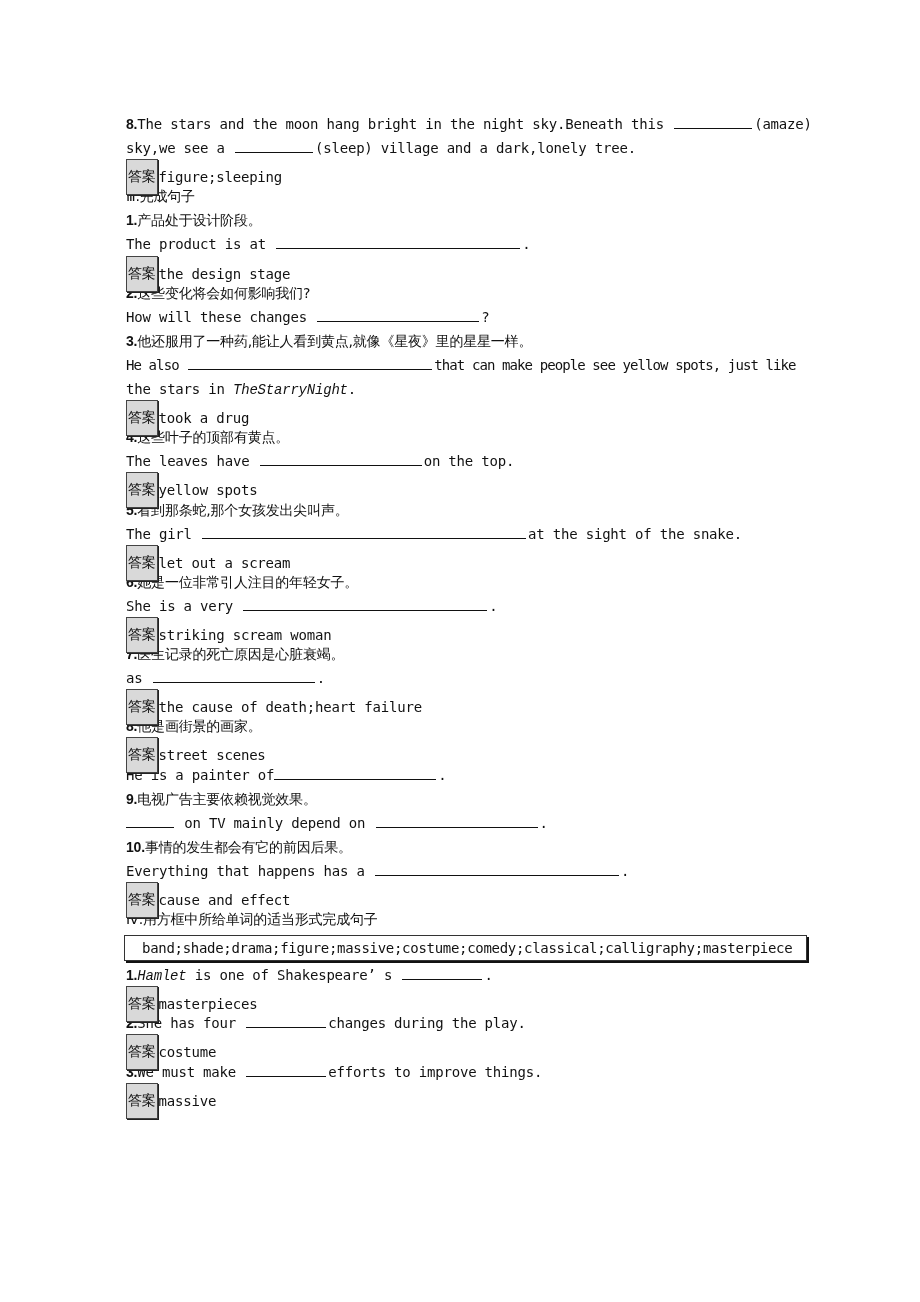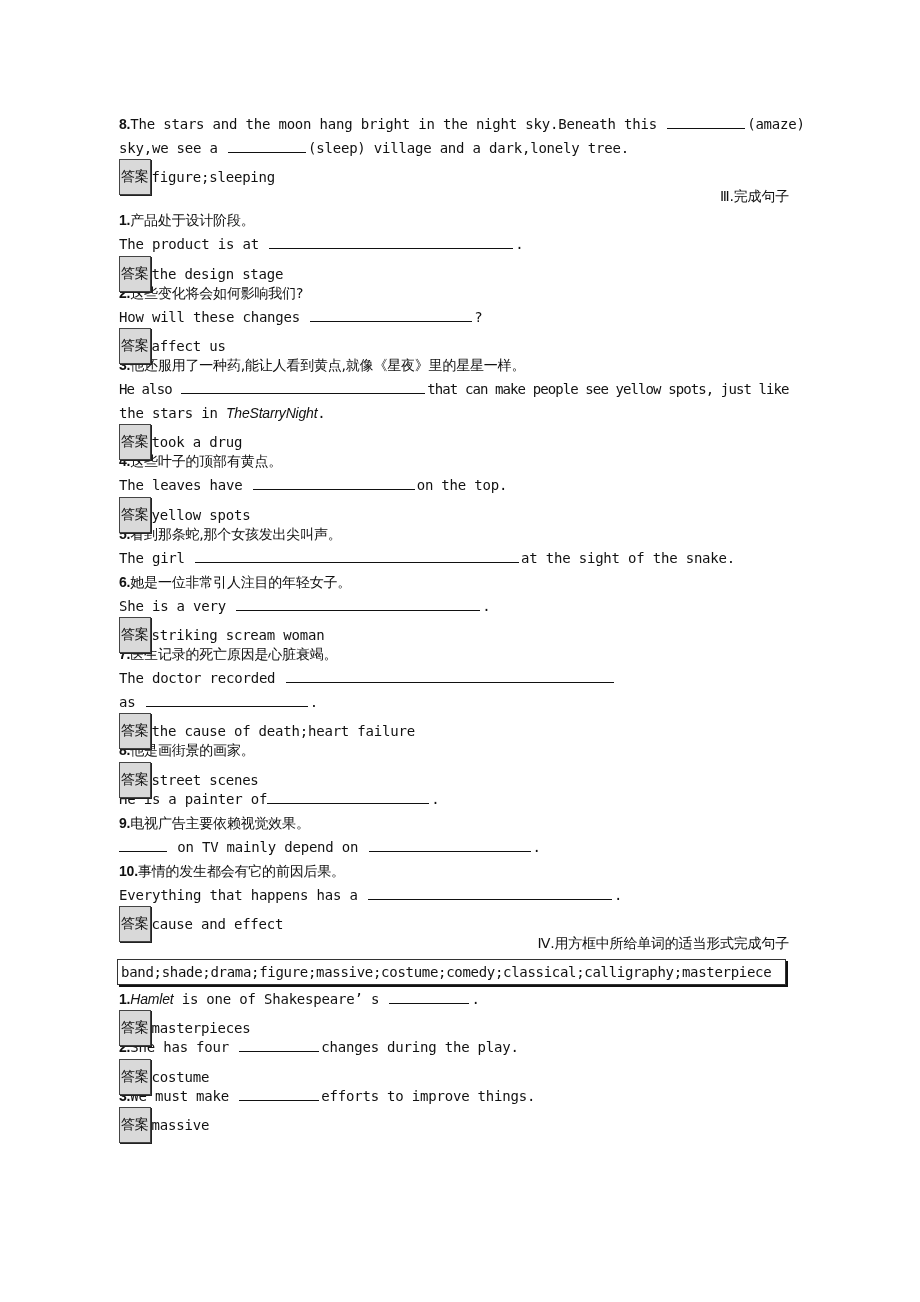--- a/index.html
+++ b/index.html
@@ -1,66 +1,65 @@
 <!DOCTYPE html>
 <html><head>
 <meta charset="utf-8">
 <style>
   html, body { margin: 0; padding: 0; background: #ffffff; }
   body { width: 920px; height: 1302px; position: relative; overflow: hidden;
          font-family: "DejaVu Sans Mono", "Liberation Mono", monospace; color: #111; }
-  .page { position: absolute; left: 119px; top: 112px; width: 670px; }
+  .page { position: absolute; left: 126px; top: 112px; width: 670px; }
   .line { height: 24.1px; line-height: 24.1px; font-size: 14px; white-space: nowrap; letter-spacing: -0.2px; }
   .num { font-family: "Liberation Sans", "DejaVu Sans", sans-serif; font-weight: bold; font-size: 14px; }
-  .cn { font-family: "DejaVu Sans", sans-serif; font-size: 14px; text-align: right; }
+  .cn { font-family: "DejaVu Sans", sans-serif; font-size: 14px; }
   .blank { display: inline-block; border-bottom: 1px solid #111; height: 15px; vertical-align: baseline; margin: 0 2px; }
   .badge { display: inline-block; background: #d9d9d9; border: 1px solid #444; box-shadow: 1px 1px 0 #222;
            font-family: "DejaVu Sans", sans-serif; font-size: 14px; line-height: 17px; height: 18px;
            padding: 8px 1px; vertical-align: middle; margin-right: 1px; position: relative; top: -1px; }
-  i { font-style: italic; font-family: Liberation Sans, sans-serif; }
+  i { font-style: italic; font-family: Liberation Mono, monospace; }
   .wordbox { position: relative; margin: 4px 0 2px -2px; width: 664px; height: 24px; border: 1px solid #333;
-             box-shadow: 2px 2px 0 #111; line-height: 24px; font-size: 14px; padding-left: 3px; white-space: nowrap; letter-spacing: -0.3px; }
+             box-shadow: 2px 2px 0 #111; line-height: 24px; font-size: 14px; padding-left: 17px; white-space: nowrap; letter-spacing: -0.3px; }
 </style>
 </head>
 <body>
 
 <div class="page">
 
   <div class="line"><span class="num">8.</span><span>The stars and the moon hang bright in the night sky.Beneath this</span> <span class="blank" style="width:78px"></span><span>(amaze)</span></div>
   <div class="line"><span>sky,we see a</span> <span class="blank" style="width:78px"></span><span>(sleep) village and a dark,lonely tree.</span></div>
   <div class="line"><span class="badge">答案</span><span>figure;sleeping</span></div>
 
   <div class="line cn">Ⅲ.完成句子</div>
 
   <div class="line"><span class="num">1.</span><span class="cn">产品处于设计阶段。</span></div>
   <div class="line"><span>The product is at</span> <span class="blank" style="width:244px"></span><span>.</span></div>
   <div class="line"><span class="badge">答案</span><span>the design stage</span></div>
 
   <div class="line"><span class="num">2.</span><span class="cn">这些变化将会如何影响我们?</span></div>
   <div class="line"><span>How will these changes</span> <span class="blank" style="width:162px"></span><span>?</span></div>
-  <div class="line"><span class="badge">答案</span><span>affect us</span></div>
 
   <div class="line"><span class="num">3.</span><span class="cn">他还服用了一种药,能让人看到黄点,就像《星夜》里的星星一样。</span></div>
   <div class="line" style="letter-spacing:-0.9px"><span>He also</span> <span class="blank" style="width:244px"></span><span>that can make people see yellow spots, just like</span></div>
   <div class="line"><span>the stars in</span> <i>TheStarryNight</i><span>.</span></div>
   <div class="line"><span class="badge">答案</span><span>took a drug</span></div>
 
   <div class="line"><span class="num">4.</span><span class="cn">这些叶子的顶部有黄点。</span></div>
   <div class="line"><span>The leaves have</span> <span class="blank" style="width:162px"></span><span>on the top.</span></div>
   <div class="line"><span class="badge">答案</span><span>yellow spots</span></div>
 
   <div class="line"><span class="num">5.</span><span class="cn">看到那条蛇,那个女孩发出尖叫声。</span></div>
   <div class="line"><span>The girl</span> <span class="blank" style="width:324px"></span><span>at the sight of the snake.</span></div>
+  <div class="line"><span class="badge">答案</span><span>let out a scream</span></div>
 
   <div class="line"><span class="num">6.</span><span class="cn">她是一位非常引人注目的年轻女子。</span></div>
   <div class="line"><span>She is a very</span> <span class="blank" style="width:244px"></span><span>.</span></div>
   <div class="line"><span class="badge">答案</span><span>striking scream woman</span></div>
 
   <div class="line"><span class="num">7.</span><span class="cn">医生记录的死亡原因是心脏衰竭。</span></div>
-  <div class="line"><span>The doctor recorded</span> <span class="blank" style="width:328px"></span></div>
   <div class="line"><span>as</span> <span class="blank" style="width:162px"></span><span>.</span></div>
   <div class="line"><span class="badge">答案</span><span>the cause of death;heart failure</span></div>
 
   <div class="line"><span class="num">8.</span><span class="cn">他是画街景的画家。</span></div>
   <div class="line"><span class="badge">答案</span><span>street scenes</span></div>
   <div class="line"><span>He is a painter of</span><span class="blank" style="width:162px;margin-left:0"></span><span>.</span></div>
 
   <div class="line"><span class="num">9.</span><span class="cn">电视广告主要依赖视觉效果。</span></div>
   <div class="line"><span class="blank" style="width:48px;margin-left:0"></span> <span>on TV mainly depend on</span> <span class="blank" style="width:162px"></span><span>.</span></div>
 

